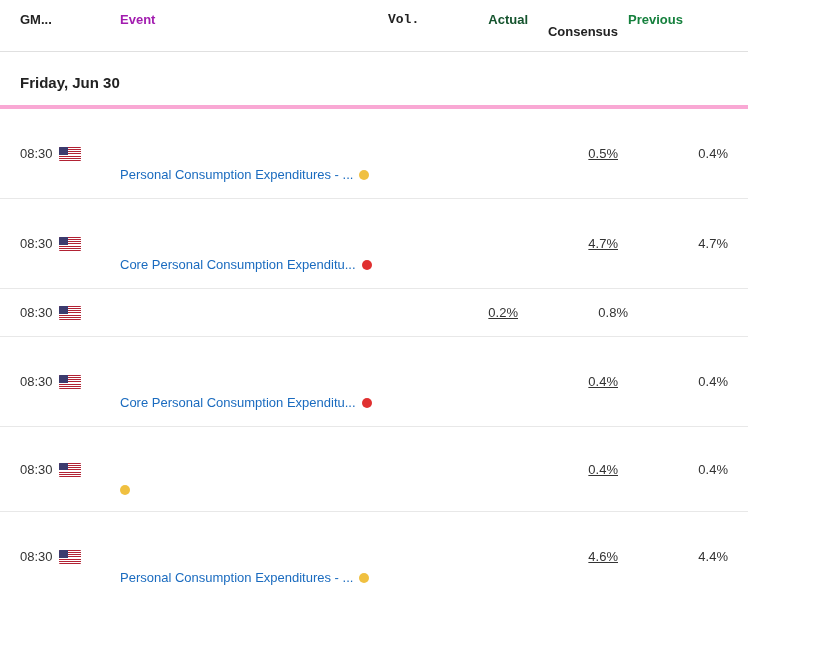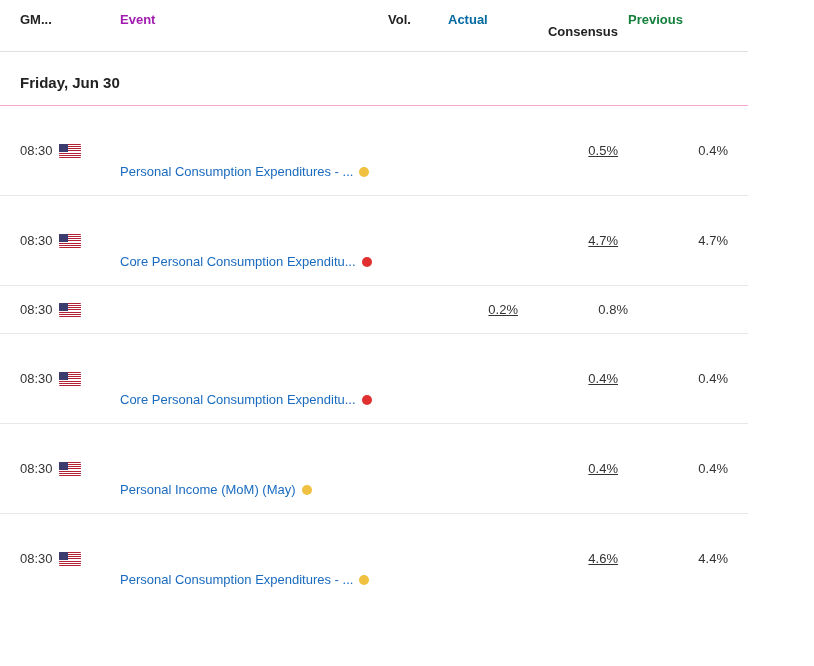--- a/index.html
+++ b/index.html
@@ -22,21 +22,21 @@
       border-bottom: 1px solid #e0e0e0;
       font-weight: 600;
       font-size: 13px;
       color: #222;
     }
     .section-date {
       padding: 22px 20px 14px 20px;
       font-weight: 700;
       font-size: 15px;
       color: #222;
-      border-bottom: 1px solid #f9a8d4;
+      border-bottom: 4px solid #f9a8d4;
     }
     .event-row {
       display: grid;
       grid-template-columns: 100px 1fr 60px 80px 100px 100px;
       padding: 16px 20px;
       border-bottom: 1px solid #e8e8e8;
       align-items: center;
     }
     .event-row:last-child {
       border-bottom: none;
@@ -106,22 +106,22 @@
       padding-right: 10px;
       text-decoration: underline;
     }
     .previous-cell {
       font-size: 13px;
       color: #333;
       text-align: right;
     }
     .header-gm { color: #222; }
     .header-event { color: #a21caf; }
-    .header-vol { color: #222; text-align: left; }
-    .header-actual { color: #0369a1; text-align: left; }
+    .header-vol { color: #222; text-align: left; font-family: Liberation Mono, monospace; }
+    .header-actual { color: #14532d; text-align: right; }
     .header-consensus { color: #222; text-align: right; padding-right: 10px; margin-top: 12px; }
     .header-previous { color: #15803d; text-align: left; }
   </style>
 </head>
 <body>
 
 <div class="container">
 
   <div class="table-header">
     <span class="header-gm">GM...</span>
@@ -201,21 +201,20 @@
       </div>
       <div class="event-row">
         <div class="time-cell">
     <span>08:30</span>
     <span class="flag">
       <span class="us-flag-stripes"></span>
       <span class="us-flag-canton"></span>
     </span>
   </div>
         <div class="event-name">
-    <span>Personal Income (MoM) (May)</span>
     <span class="dot dot-yellow"></span>
   </div>
         <div class="vol-cell"></div>
         <div class="actual-cell"></div>
         <div class="consensus-cell">0.4%</div>
         <div class="previous-cell">0.4%</div>
       </div>
       <div class="event-row">
         <div class="time-cell">
     <span>08:30</span>

